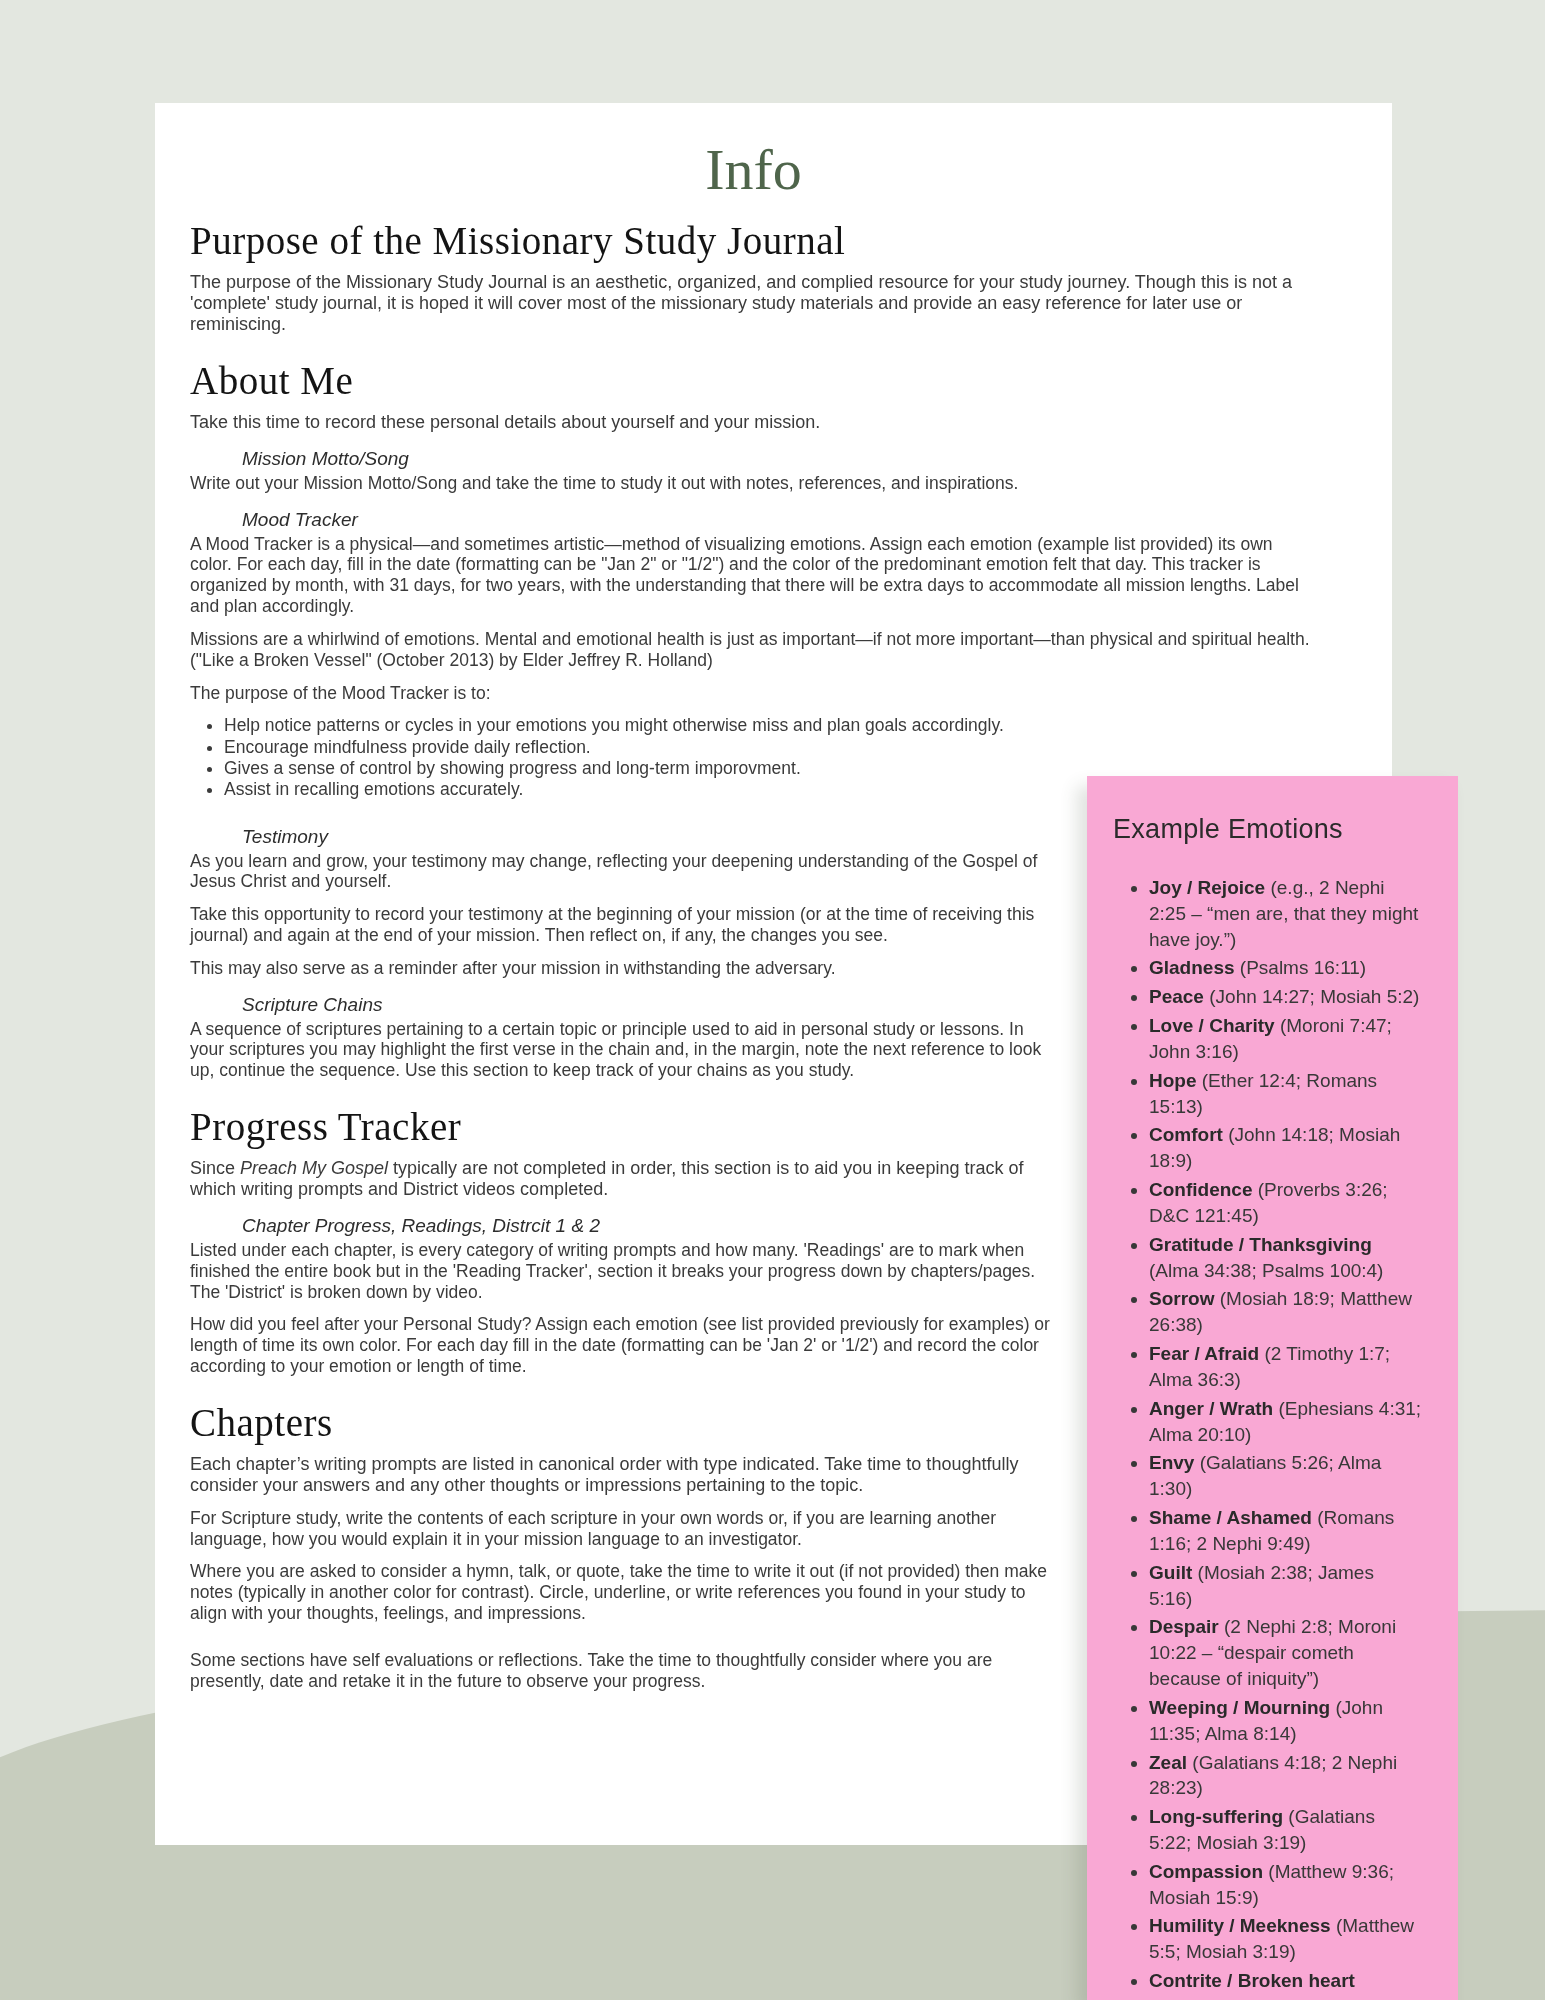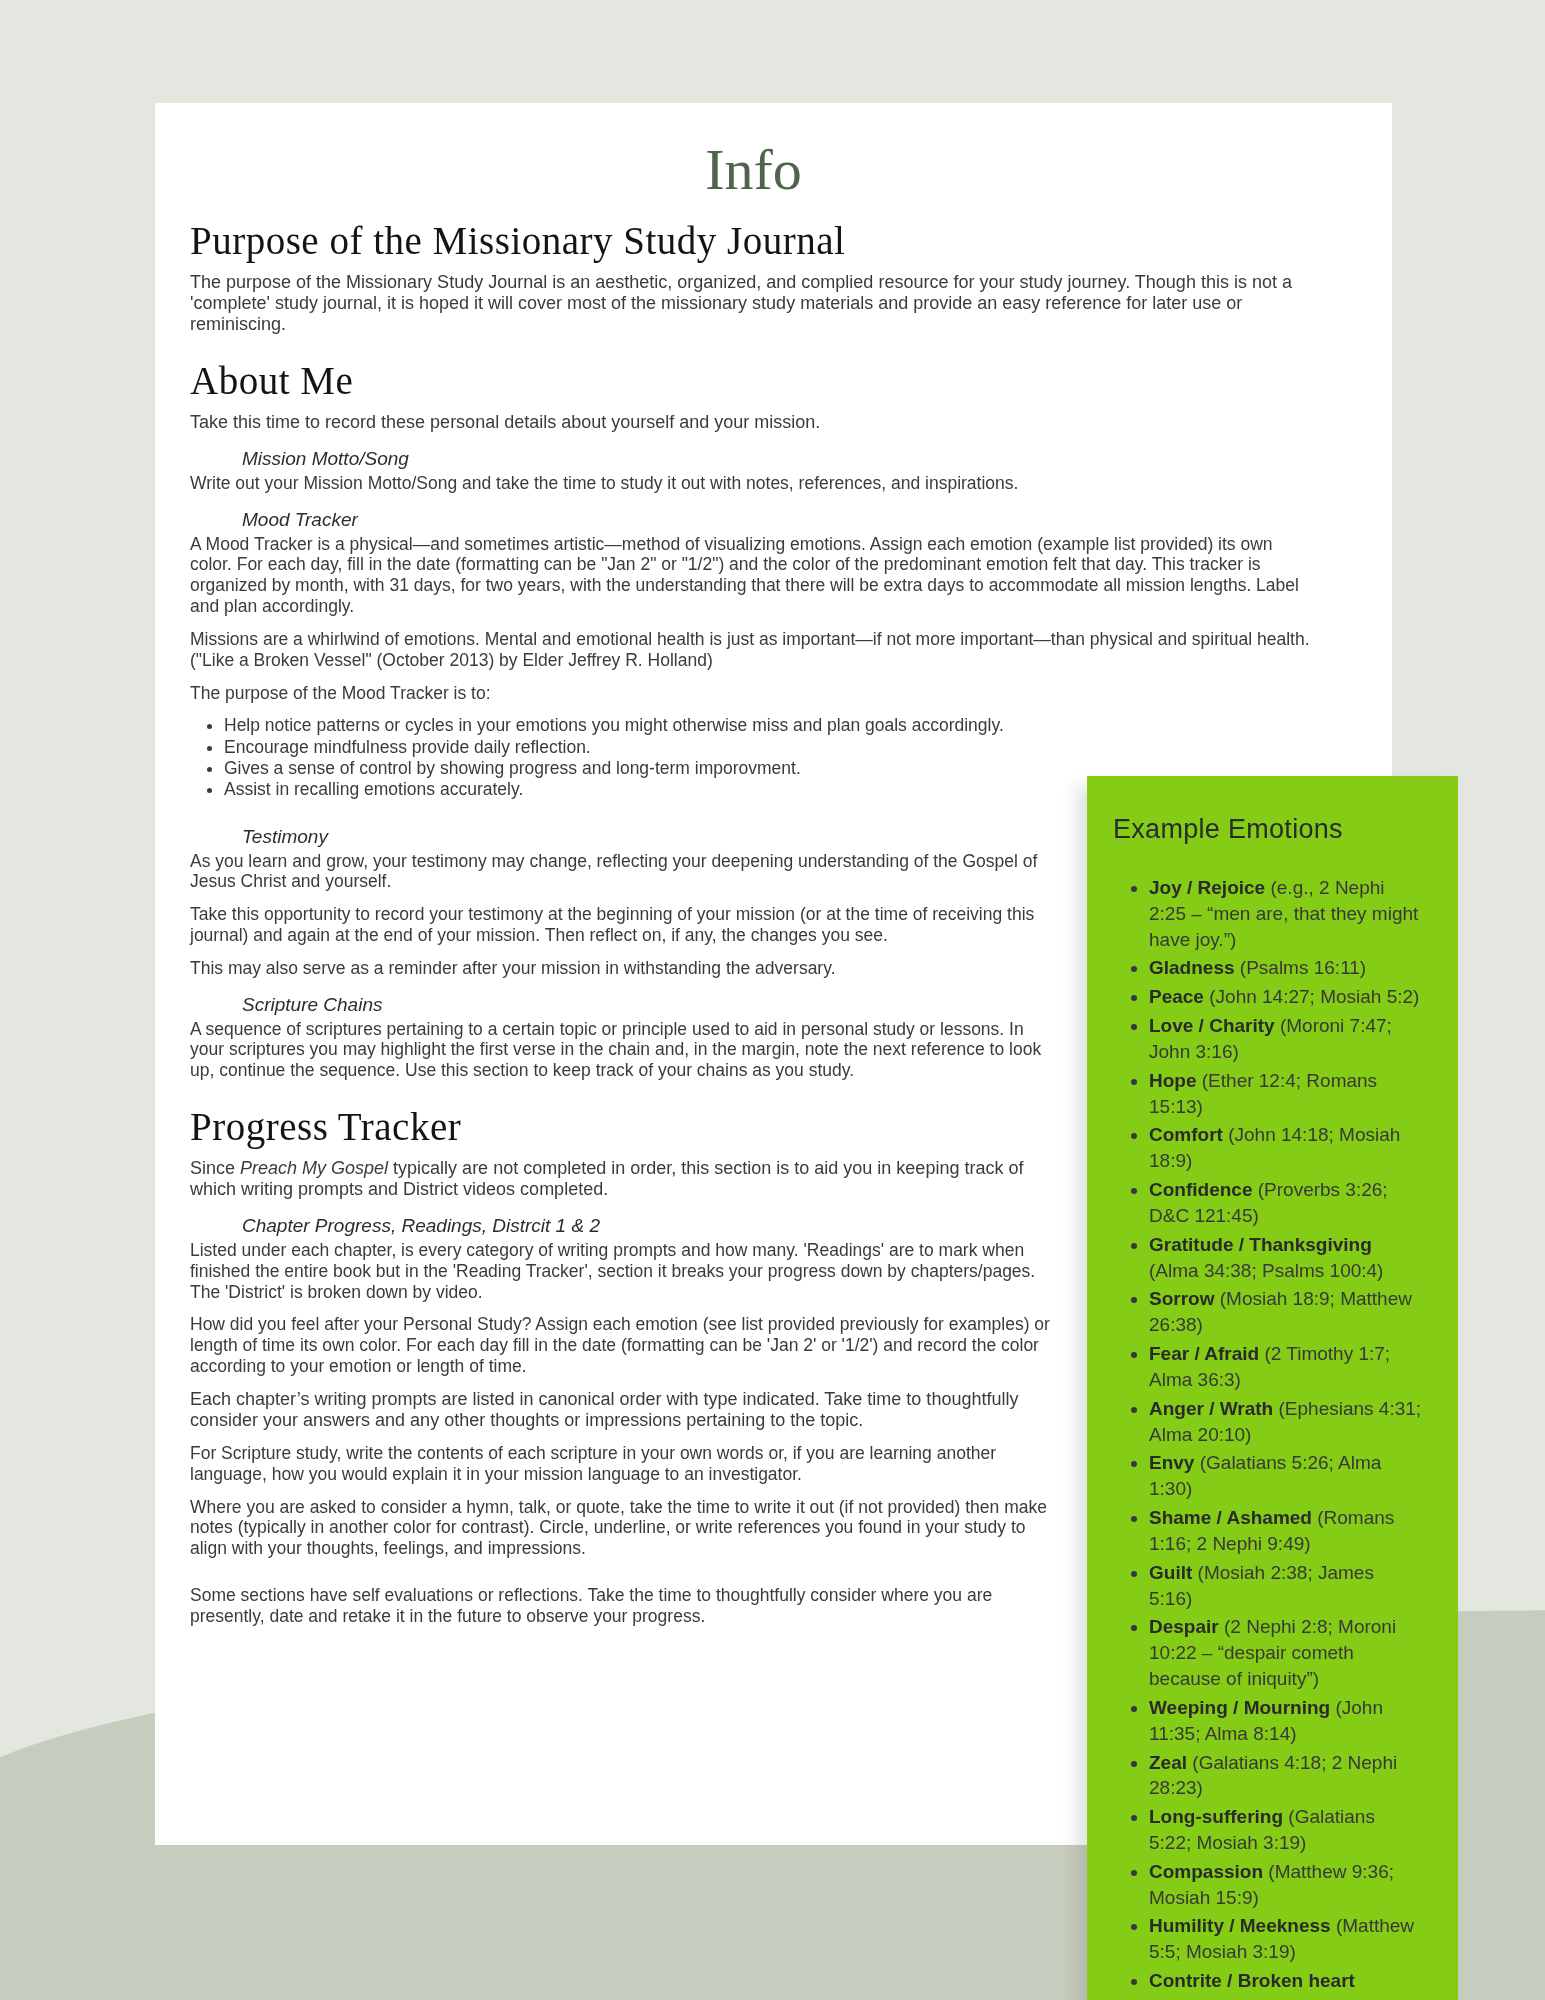--- a/index.html
+++ b/index.html
@@ -38,21 +38,21 @@
     font-style:italic;font-size:19px;line-height:1.1;color:#2d2d2d;
     margin:16px 0 3px 52px;font-weight:400;
   }
   .tight{margin-bottom:2px;}
   ul.bullets{margin:12px 0 14px 0;padding-left:34px;}
   ul.bullets li{font-size:17.5px;line-height:1.22;color:#3b3b3b;}
   .narrow{max-width:872px;}
   .gap-top{margin-top:26px;}
   .panel{
     position:absolute;left:1087px;top:776px;width:371px;height:1225px;
-    background:#84cc16;z-index:2;box-sizing:border-box;
+    background:#f9a8d4;z-index:2;box-sizing:border-box;
     padding:38px 24px 0 26px;
     box-shadow:-10px 10px 16px rgba(70,80,60,0.16);
   }
   .panel h3{
     font-size:27px;font-weight:400;color:#2b2b2b;margin:0 0 30px 0;letter-spacing:0.3px;
   }
   .panel ul{margin:12px;padding-left:24px;}
   .panel li{font-size:19px;line-height:1.36;color:#383838;margin-bottom:3px;}
   .em-name{font-weight:700;color:#2a2a2a;}
 </style>
@@ -103,20 +103,21 @@
       <h2 class="sec">Progress Tracker</h2>
       <p class="lead"><span>Since </span><i>Preach My Gospel</i><span> typically are not completed in order, this section is to aid you in keeping track of which writing prompts and District videos completed.</span></p>
 
       <h4 class="subhead">Chapter Progress, Readings, Distrcit 1 &amp; 2</h4>
       <p class="small">Listed under each chapter, is every category of writing prompts and how many. 'Readings' are to mark when finished the entire book but in the 'Reading Tracker', section it breaks your progress down by chapters/pages. The 'District' is broken down by video.</p>
 
       <p class="small">How did you feel after your Personal Study? Assign each emotion (see list provided previously for examples) or length of time its own color. For each day fill in the date (formatting can be 'Jan 2' or '1/2') and record the color according to your emotion or length of time.</p>
     </section>
 
     <section class="narrow">
+      <h2 class="sec">Chapters</h2>
       <p class="lead">Each chapter’s writing prompts are listed in canonical order with type indicated. Take time to thoughtfully consider your answers and any other thoughts or impressions pertaining to the topic.</p>
       <p class="small">For Scripture study, write the contents of each scripture in your own words or, if you are learning another language, how you would explain it in your mission language to an investigator.</p>
       <p class="small">Where you are asked to consider a hymn, talk, or quote, take the time to write it out (if not provided) then make notes (typically in another color for contrast). Circle, underline, or write references you found in your study to align with your thoughts, feelings, and impressions.</p>
       <p class="small gap-top">Some sections have self evaluations or reflections. Take the time to thoughtfully consider where you are presently, date and retake it in the future to observe your progress.</p>
     </section>
   </div>
 </div>
 
 <aside class="panel">
   <h3>Example Emotions</h3>

